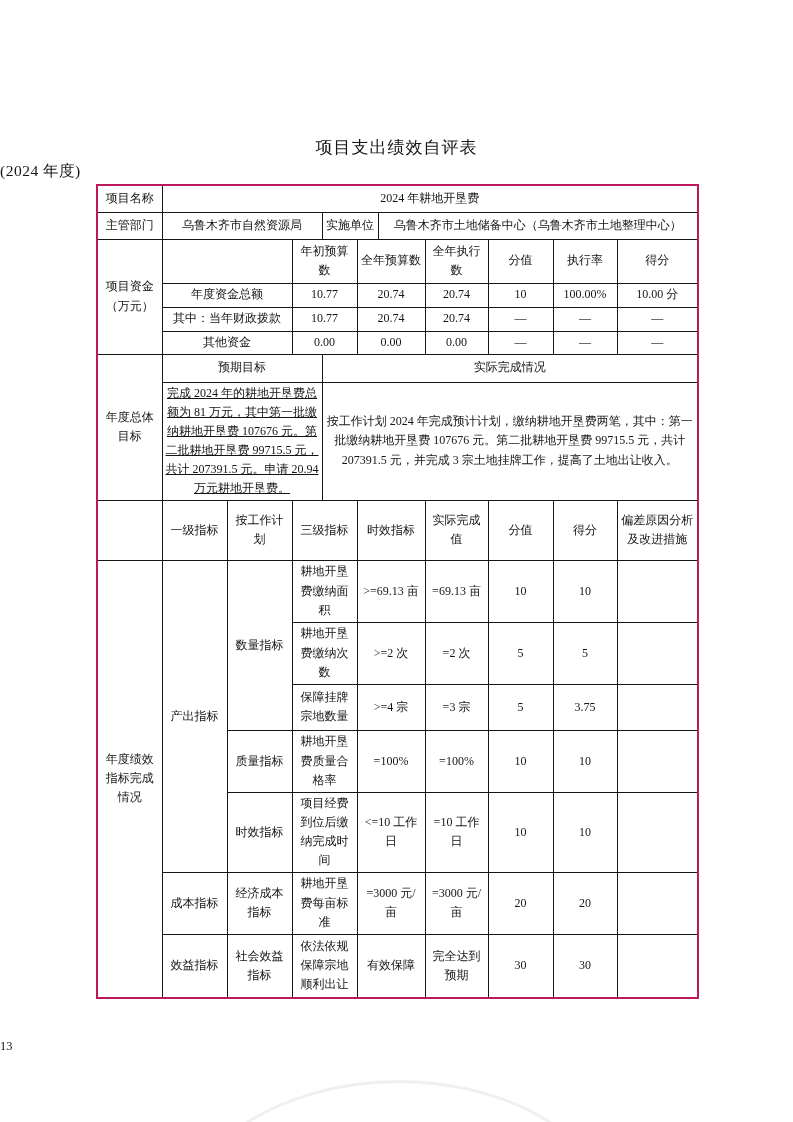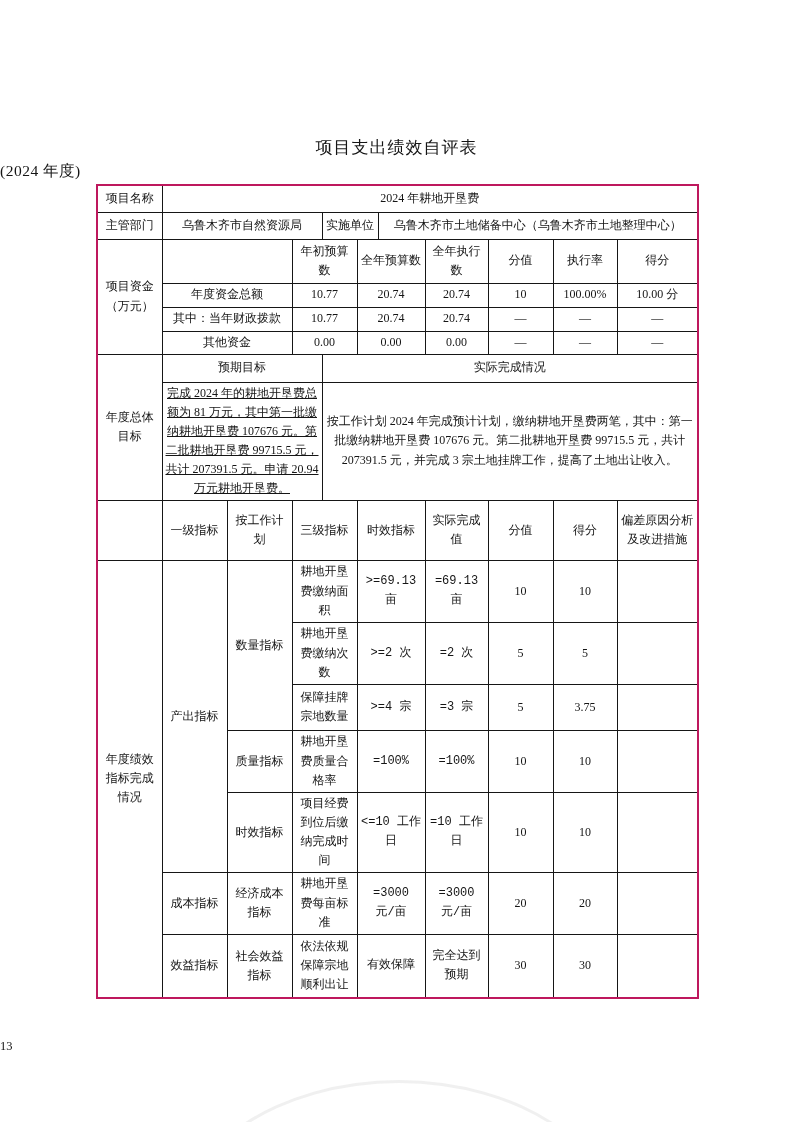--- a/index.html
+++ b/index.html
@@ -29,21 +29,21 @@
   }
   tr.r1  { height:27px; }  tr.r2  { height:27px;padding-left:42px; }
   tr.r3  { height:44px; }  tr.r4  { height:24px;margin-top:44px; }
   tr.r5  { height:24px; }  tr.r6  { height:23px; }
   tr.r7  { height:28px; }  tr.r8  { height:100px; }
   tr.r9  { height:60px; }  tr.r10 { height:62px; }
   tr.r11 { height:62px; }  tr.r12 { height:46px; }
   tr.r13 { height:62px; }  tr.r14 { height:80px; }
   tr.r15 { height:62px; }  tr.r16 { height:64px; }
   td.lvl3 { padding:1px 6px; line-height:1.75; }
-  td.vals { font-size:11.5px; padding:1px 4px;font-family:Liberation Mono, monospace; }
+  td.vals { font-size:11.5px; padding:1px 4px; }
   td.devi { padding:1px 12px; line-height:1.55; }
   td.hdr2 { line-height:1.55; }
   td.wraplbl { padding:1px 5px; line-height:1.8; }
   td.exp-text {
     text-align:justify; font-size:11.5px; line-height:20px; padding:2px 7px;text-decoration:underline;
   }
   td.act-text {
     text-align:justify; font-size:11.5px; line-height:25px; padding:2px 10px;
   }
   td.longunit { font-size:12px; padding:1px 2px; }

